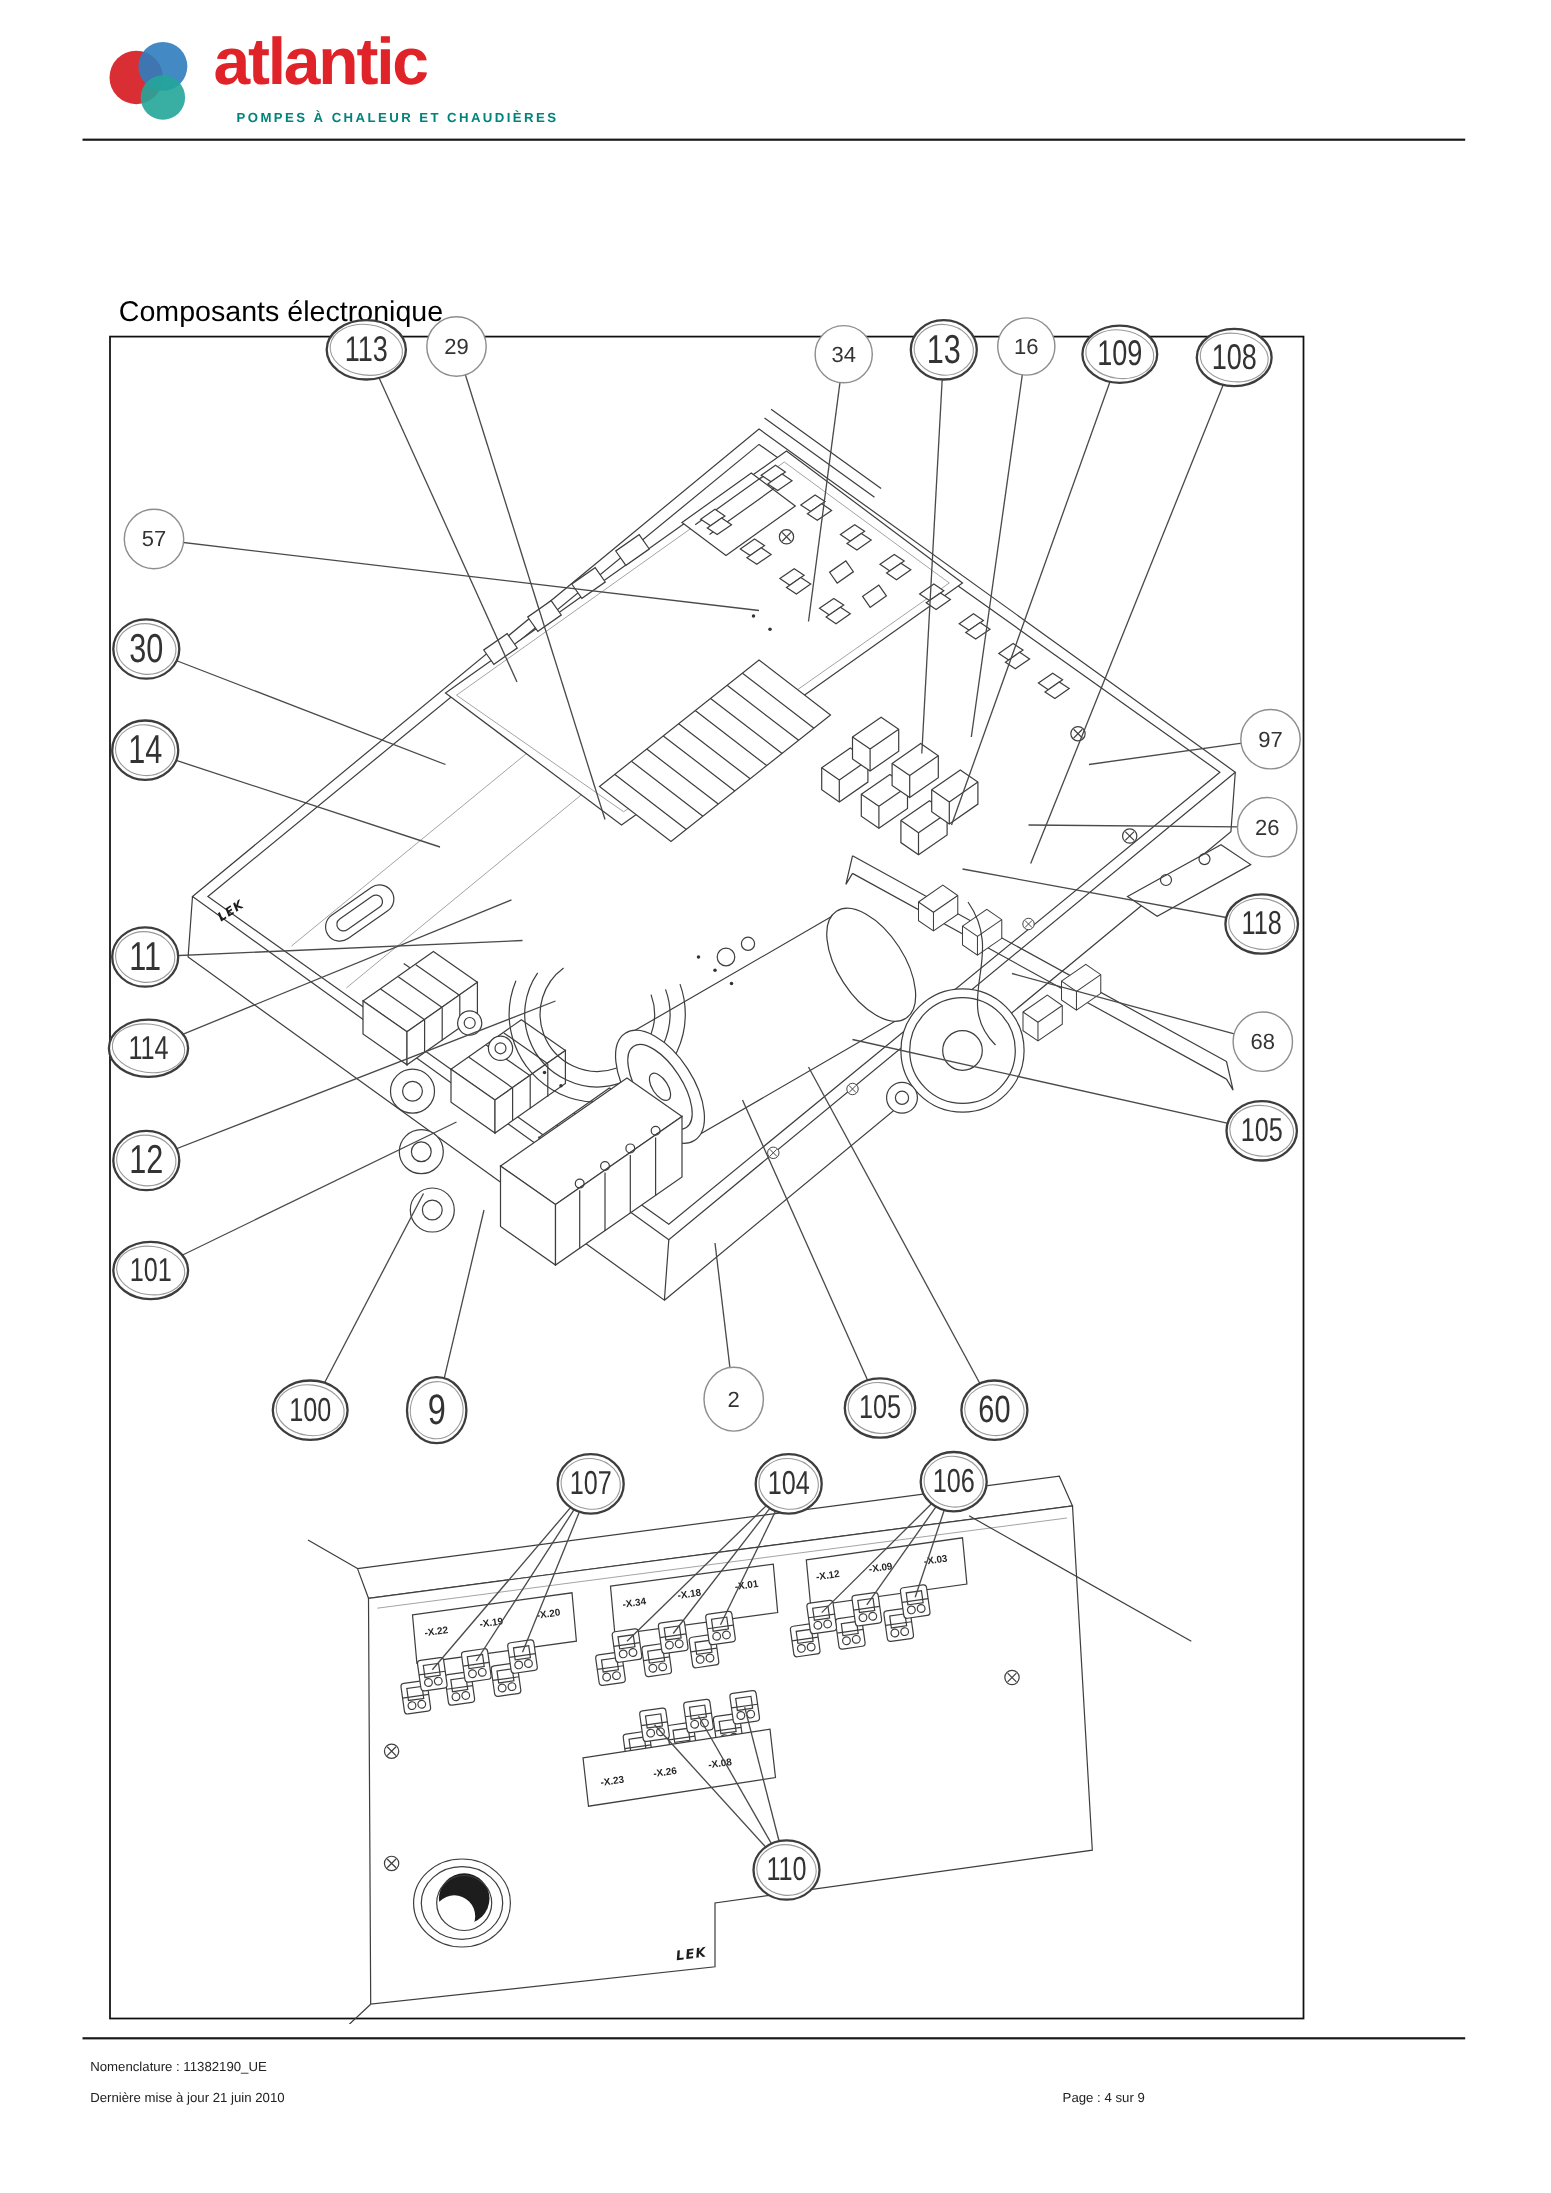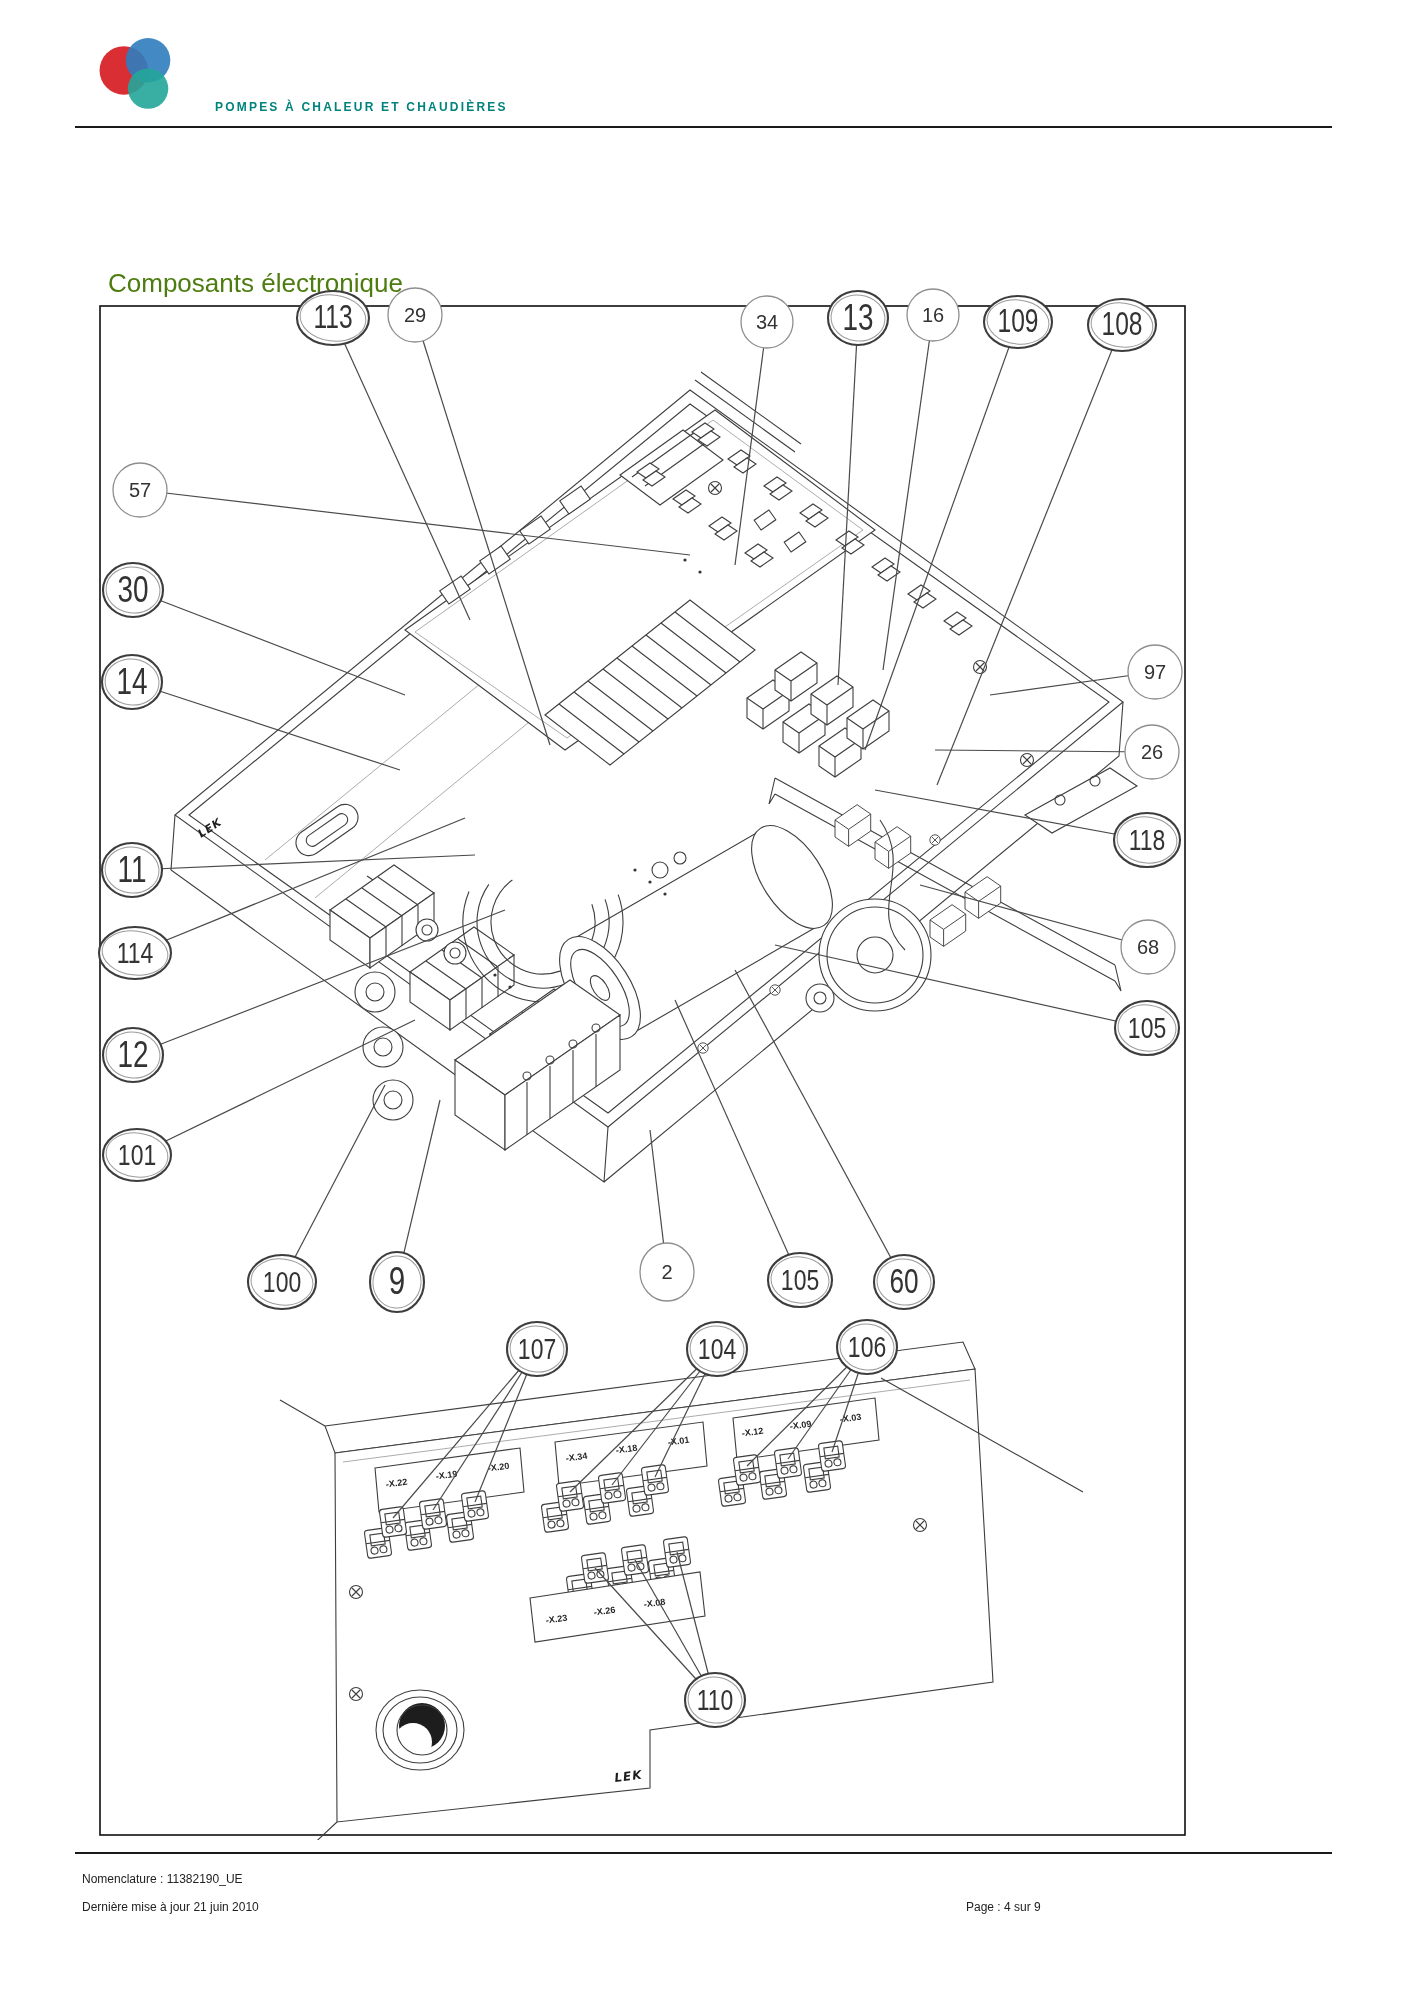--- a/index.html
+++ b/index.html
@@ -7,21 +7,21 @@
         font-family:"Liberation Sans",sans-serif;overflow:hidden;}
   
   .logo-mark{position:absolute;left:95px;top:30px;width:92px;height:96px;}
   .brand{position:absolute;left:194px;top:26px;font-size:60px;font-weight:bold;
          color:#e02328;letter-spacing:-2px;line-height:1;}
   .tagline{position:absolute;left:198px;top:100px;font-size:12px;font-weight:bold;
            color:#00837c;letter-spacing:2.2px;margin-left:17px;}
   .rule{position:absolute;left:75px;width:1257px;border-top:2px solid #1a1a1a;}
   .hdr-rule{top:126px;}
   .ftr-rule{top:1852px;}
-  .title{position:absolute;left:108px;top:268px;font-size:26px;color:#4d7c0f;}
+  .title{position:absolute;left:108px;top:268px;font-size:26px;color:#000000;}
   
   .figure-svg{position:absolute;left:75px;top:230px;width:1125px;height:1610px;}
   .frame{fill:none;stroke:#101010;stroke-width:1.6;}
   .ln{fill:none;stroke:#3e3e3e;stroke-width:1.1;}
   .wh{fill:#ffffff;stroke:#3e3e3e;stroke-width:1.1;}
   .lt{fill:none;stroke:#979797;stroke-width:0.8;}
   .leader{stroke:#4a4a4a;stroke-width:1.2;fill:none;}
   .bubble{fill:#ffffff;}
   .bubble.hand{stroke:#3d3d3d;stroke-width:2.1;}
   .bubble.clean{stroke:#8e8e8e;stroke-width:1.3;}
@@ -42,20 +42,21 @@
 
 <div class="page">
 
   <svg class="logo-mark" viewBox="0 0 90 95">
     <g style="mix-blend-mode:multiply">
       <circle cx="28" cy="40" r="24" fill="#d8232a" fill-opacity="0.95"></circle>
       <circle cx="52" cy="30" r="22" fill="#2f7dbf" fill-opacity="0.9"></circle>
       <circle cx="52" cy="58" r="20" fill="#23a69a" fill-opacity="0.9"></circle>
     </g>
   </svg>
+  <div class="brand">atlantic</div>
   <div class="tagline">POMPES À CHALEUR ET CHAUDIÈRES</div>
   <div class="rule hdr-rule"></div>
 
   <div class="title">Composants électronique</div>
 
   <svg class="figure-svg" viewBox="0 0 1125 1610">
     <defs>
       <g id="cube">
         <path class="wh" d="M0 0 L26 -18 L42 -7 L42 13 L16 31 L0 20 Z"></path>
         <path class="ln" d="M0 0 L16 11 L42 -7 M16 11 L16 31"></path>

